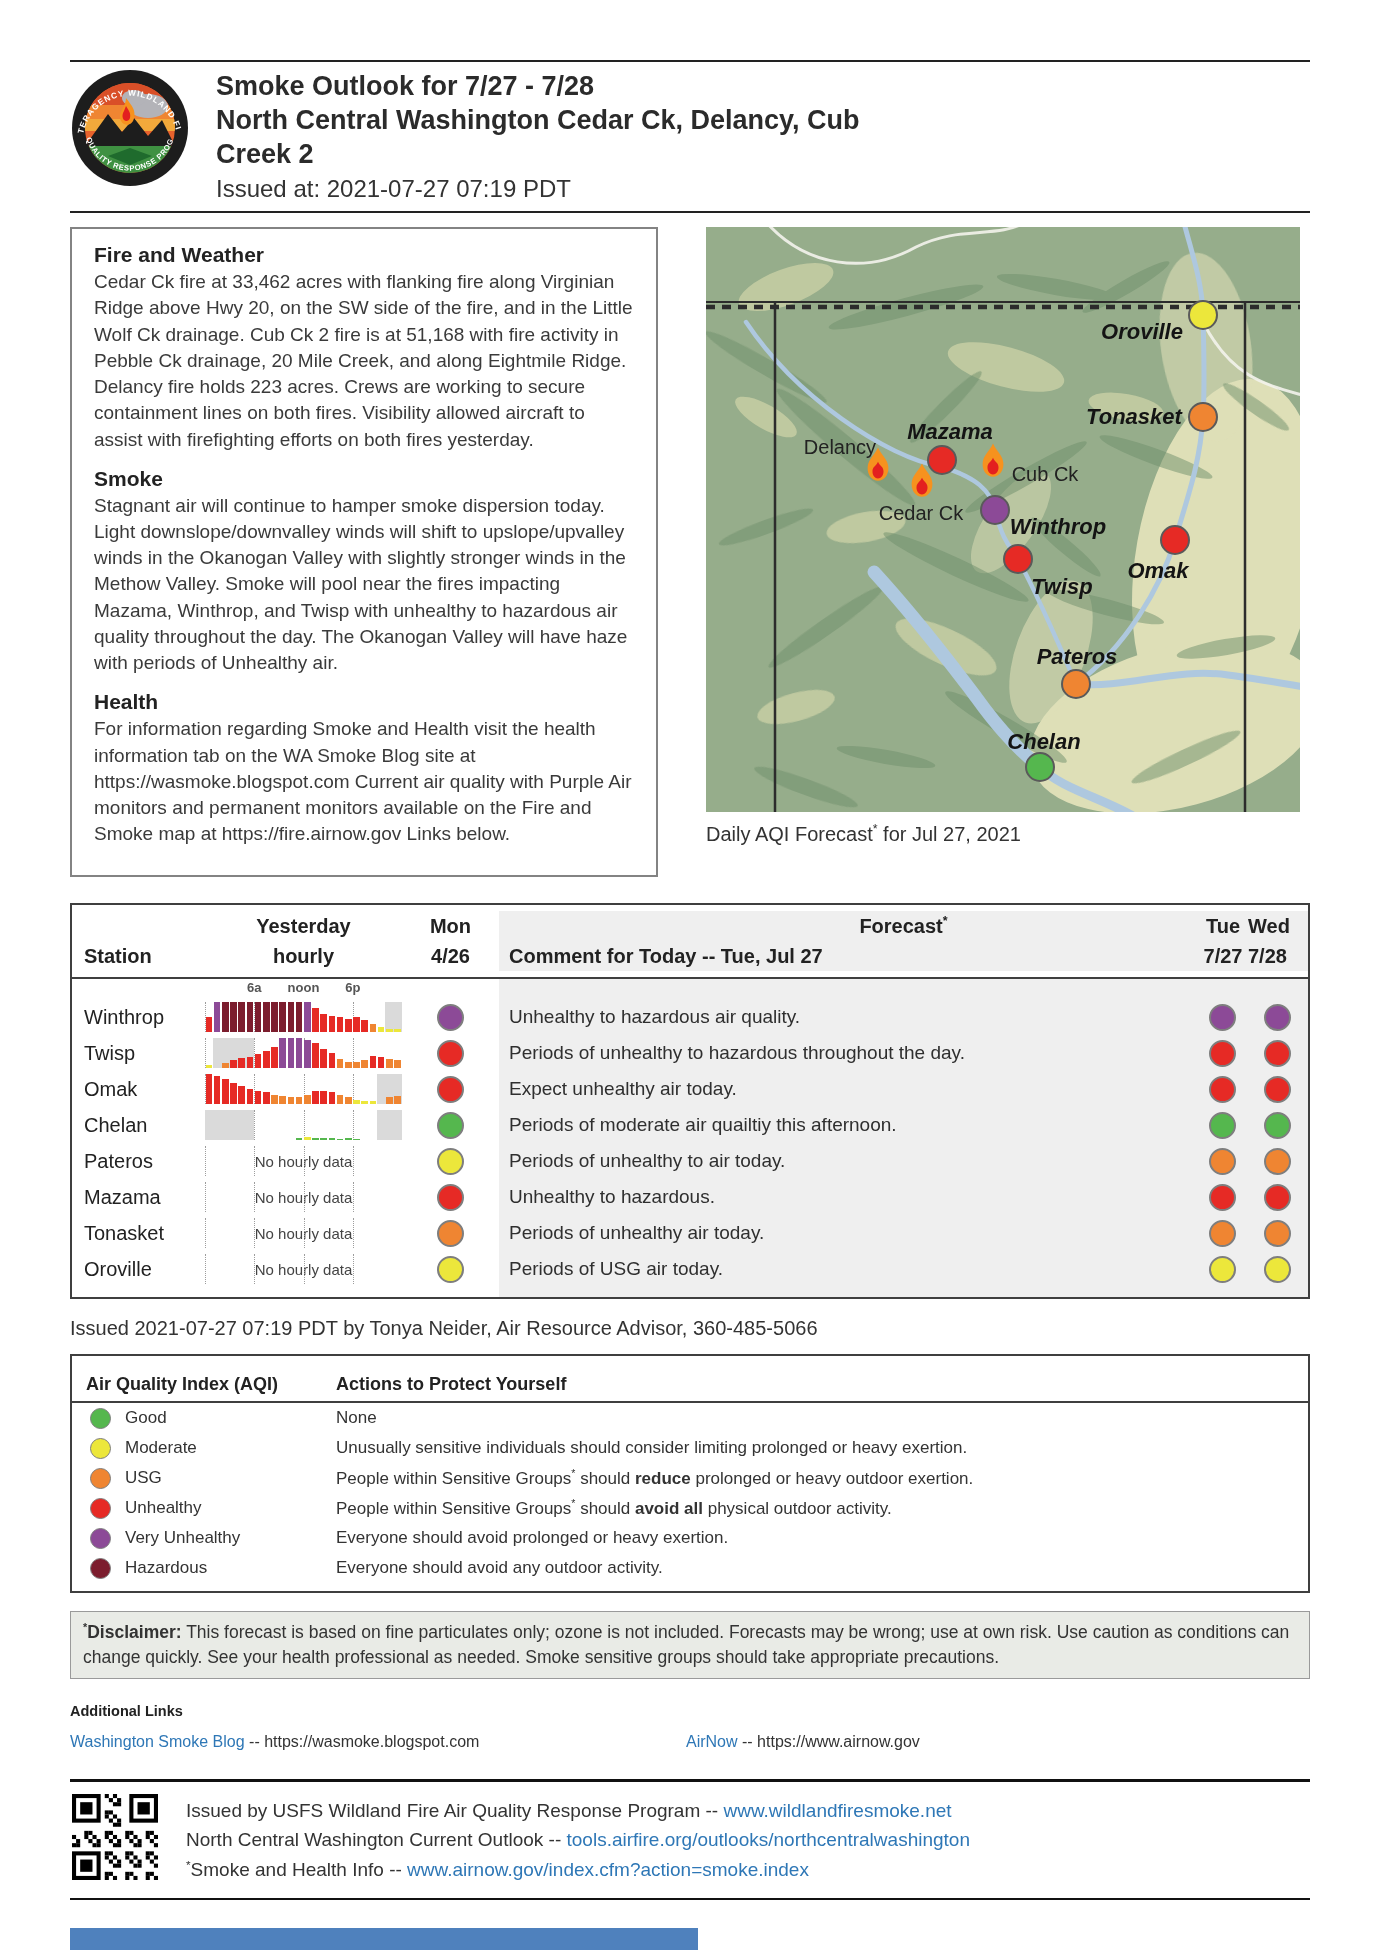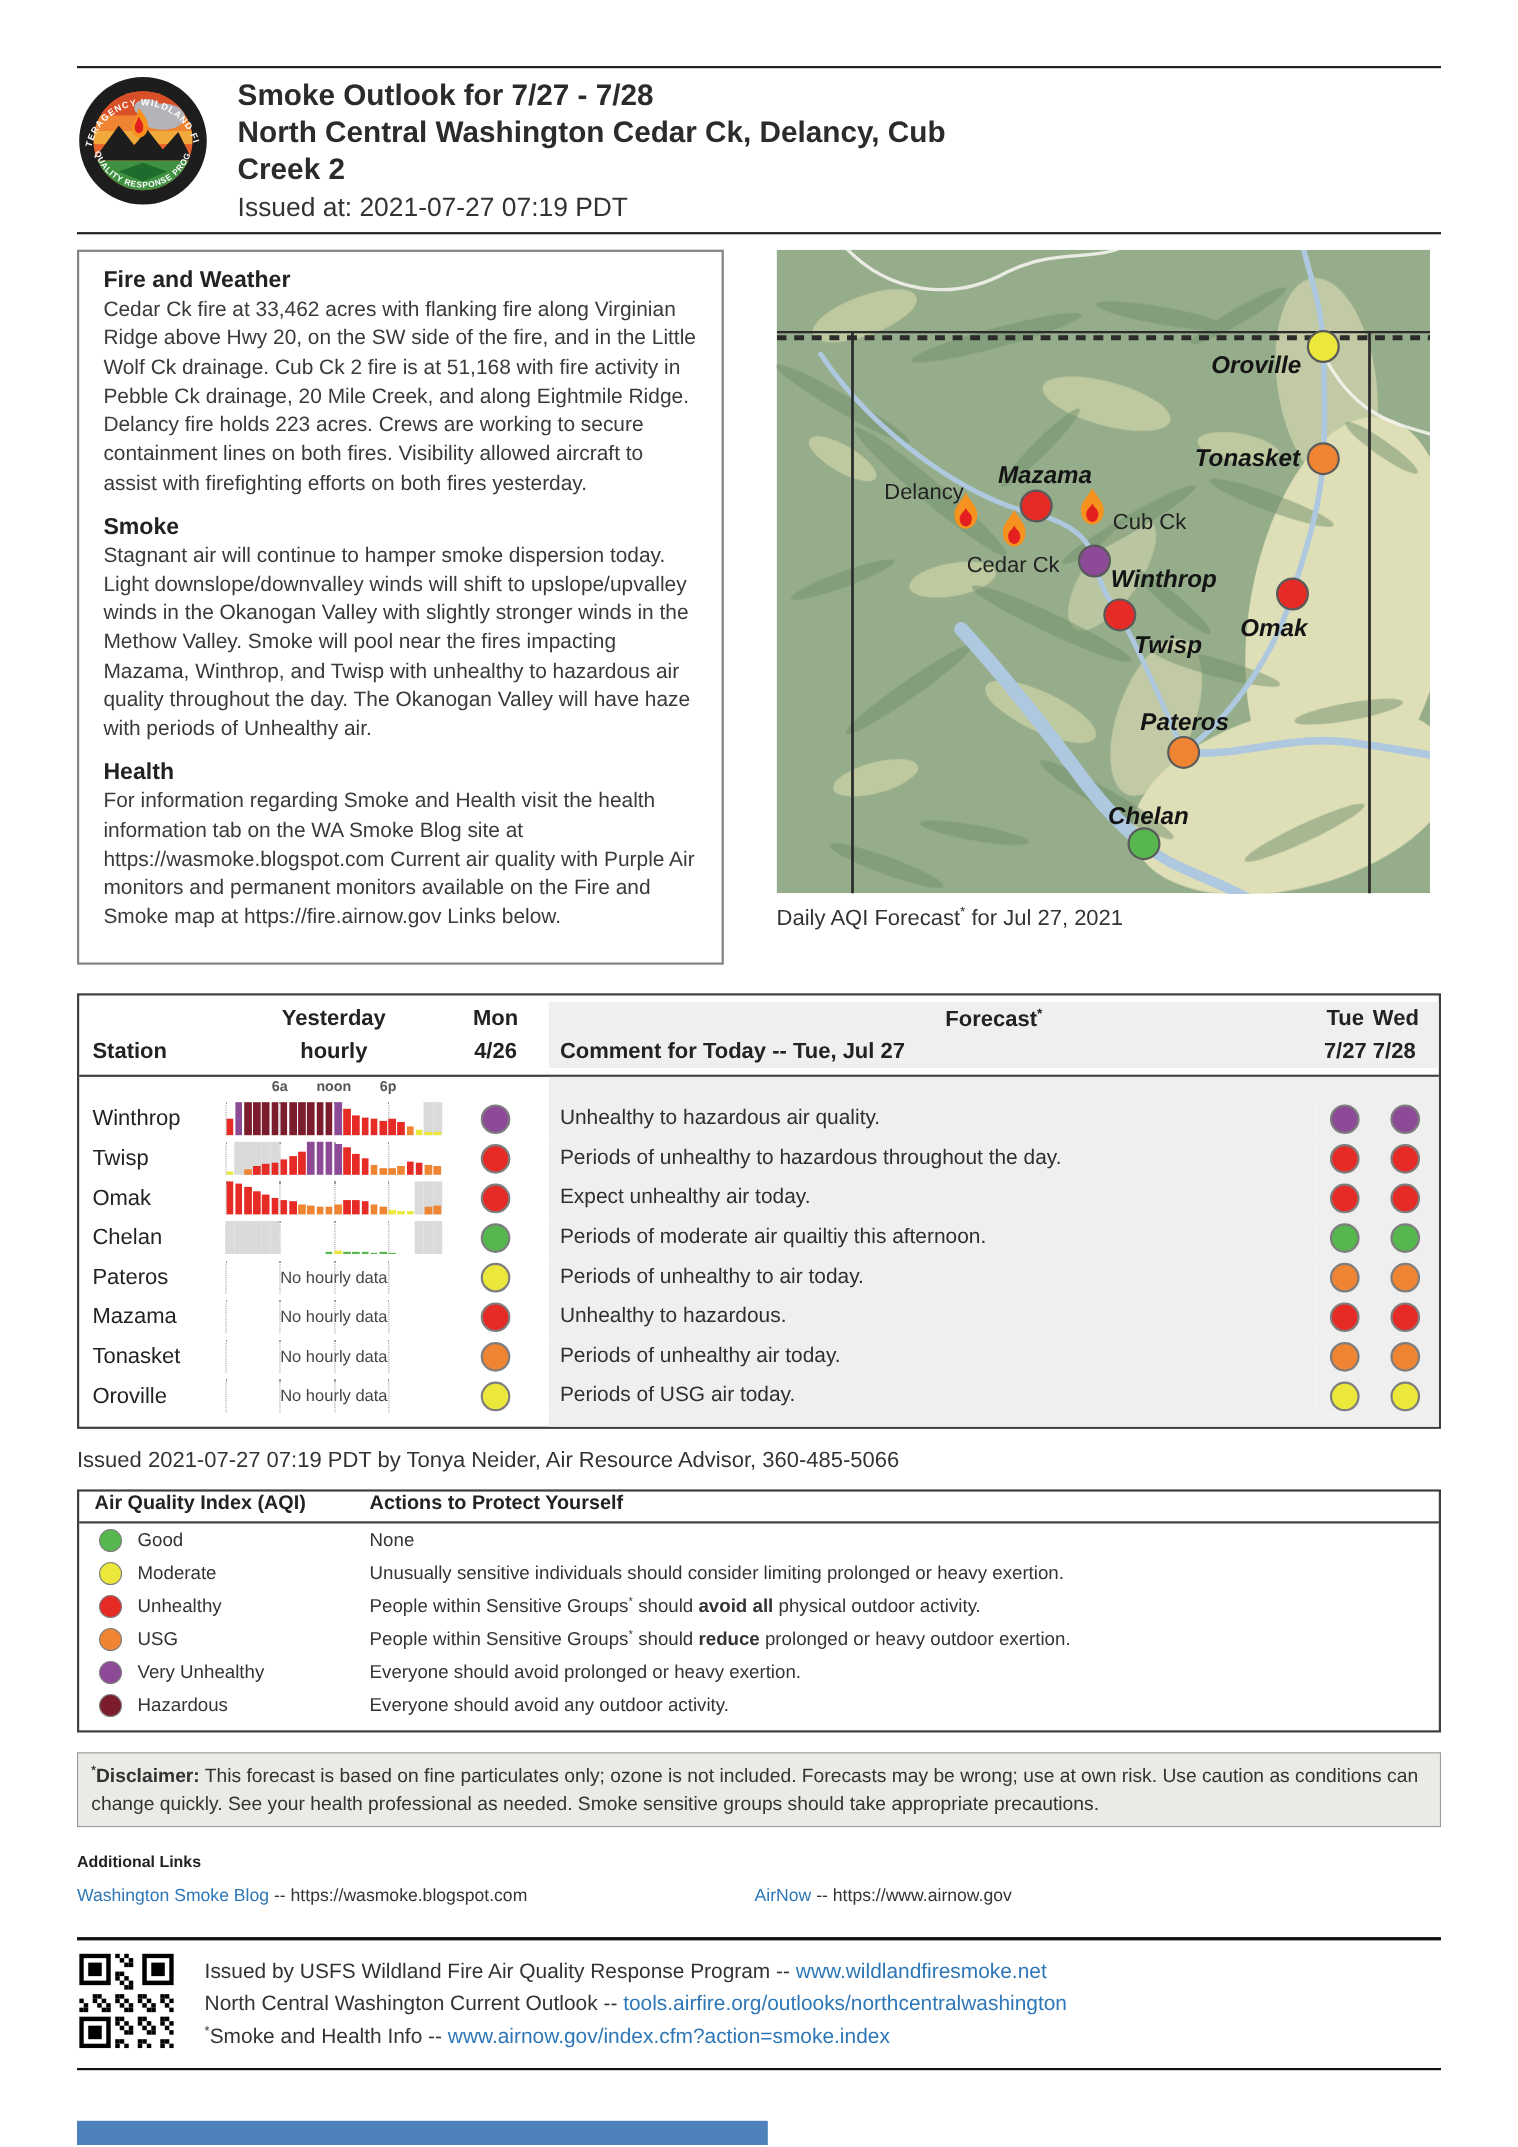--- a/index.html
+++ b/index.html
@@ -57,21 +57,21 @@
   .nodata{font-size:15px;color:#444;text-align:center;width:100%;}
   .dot{width:27px;height:27px;border-radius:50%;border:2px solid #7e7e7e;box-sizing:border-box;
        margin:0 auto;}
   .comment{font-size:19px;color:#2f2f2f;padding-left:10px;}
 
   .issued-by{font-size:20px;color:#333;margin-top:18px;}
 
   
   .legend{margin-top:14px;border:2px solid #3f3f3f;padding-bottom:8px;}
   .lg-hdr{display:flex;font-size:18px;font-weight:bold;color:#222;
-          border-bottom:2px solid #3f3f3f;padding:0 0 6px 14px;}
+          border-bottom:2px solid #3f3f3f;padding:18px 0 6px 14px;}
   .lg-col1{width:250px;}
   .lg-row{display:flex;align-items:center;padding:3px 0 3px 14px;height:24px;}
   .lg-level{display:flex;align-items:center;width:250px;font-size:17px;color:#333;}
   .lg-dot{width:21px;height:21px;border-radius:50%;border:1.5px solid #7e7e7e;
           box-sizing:border-box;margin:0 14px 0 4px;flex:0 0 auto;}
   .lg-action{font-size:17px;color:#333;}
 
   
   .disclaimer{margin-top:18px;border:1px solid #9a9a9a;background:#e9ebe6;
               padding:8px 12px;font-size:17.5px;line-height:1.42;color:#333;}
@@ -783,31 +783,31 @@
         </div>
         <div class="lg-row">
           <div class="lg-level">
             <div class="lg-dot" style="background: rgb(236, 231, 59);"></div>
             <span>Moderate</span>
           </div>
           <div class="lg-action"><span>Unusually sensitive individuals should consider limiting prolonged or heavy exertion.</span></div>
         </div>
         <div class="lg-row">
           <div class="lg-level">
+            <div class="lg-dot" style="background: rgb(239, 133, 50);"></div>
+            <span>USG</span>
+          </div>
+          <div class="lg-action"><span>People within Sensitive Groups</span><span class="sup">*</span><span> should </span><b>reduce</b><span> prolonged or heavy outdoor exertion.</span></div>
+        </div>
+        <div class="lg-row">
+          <div class="lg-level">
             <div class="lg-dot" style="background: rgb(230, 42, 37);"></div>
             <span>Unhealthy</span>
           </div>
           <div class="lg-action"><span>People within Sensitive Groups</span><span class="sup">*</span><span> should </span><b>avoid all</b><span> physical outdoor activity.</span></div>
-        </div>
-        <div class="lg-row">
-          <div class="lg-level">
-            <div class="lg-dot" style="background: rgb(239, 133, 50);"></div>
-            <span>USG</span>
-          </div>
-          <div class="lg-action"><span>People within Sensitive Groups</span><span class="sup">*</span><span> should </span><b>reduce</b><span> prolonged or heavy outdoor exertion.</span></div>
         </div>
         <div class="lg-row">
           <div class="lg-level">
             <div class="lg-dot" style="background: rgb(140, 74, 151);"></div>
             <span>Very Unhealthy</span>
           </div>
           <div class="lg-action"><span>Everyone should avoid prolonged or heavy exertion.</span></div>
         </div>
         <div class="lg-row">
           <div class="lg-level">

